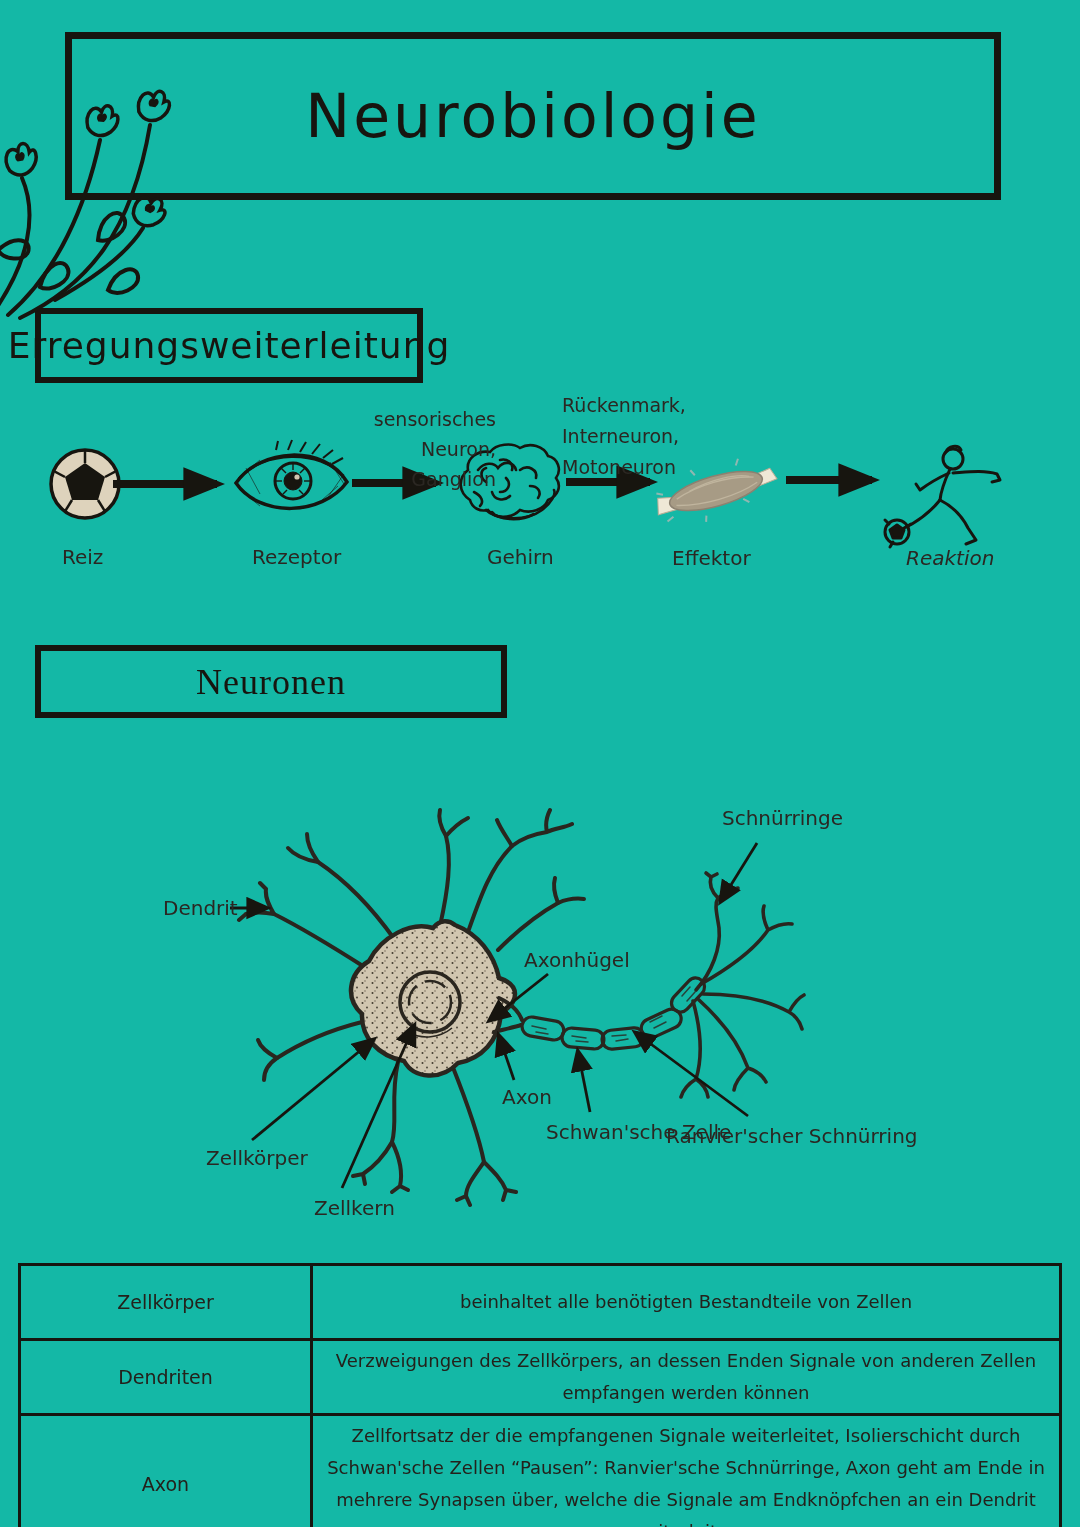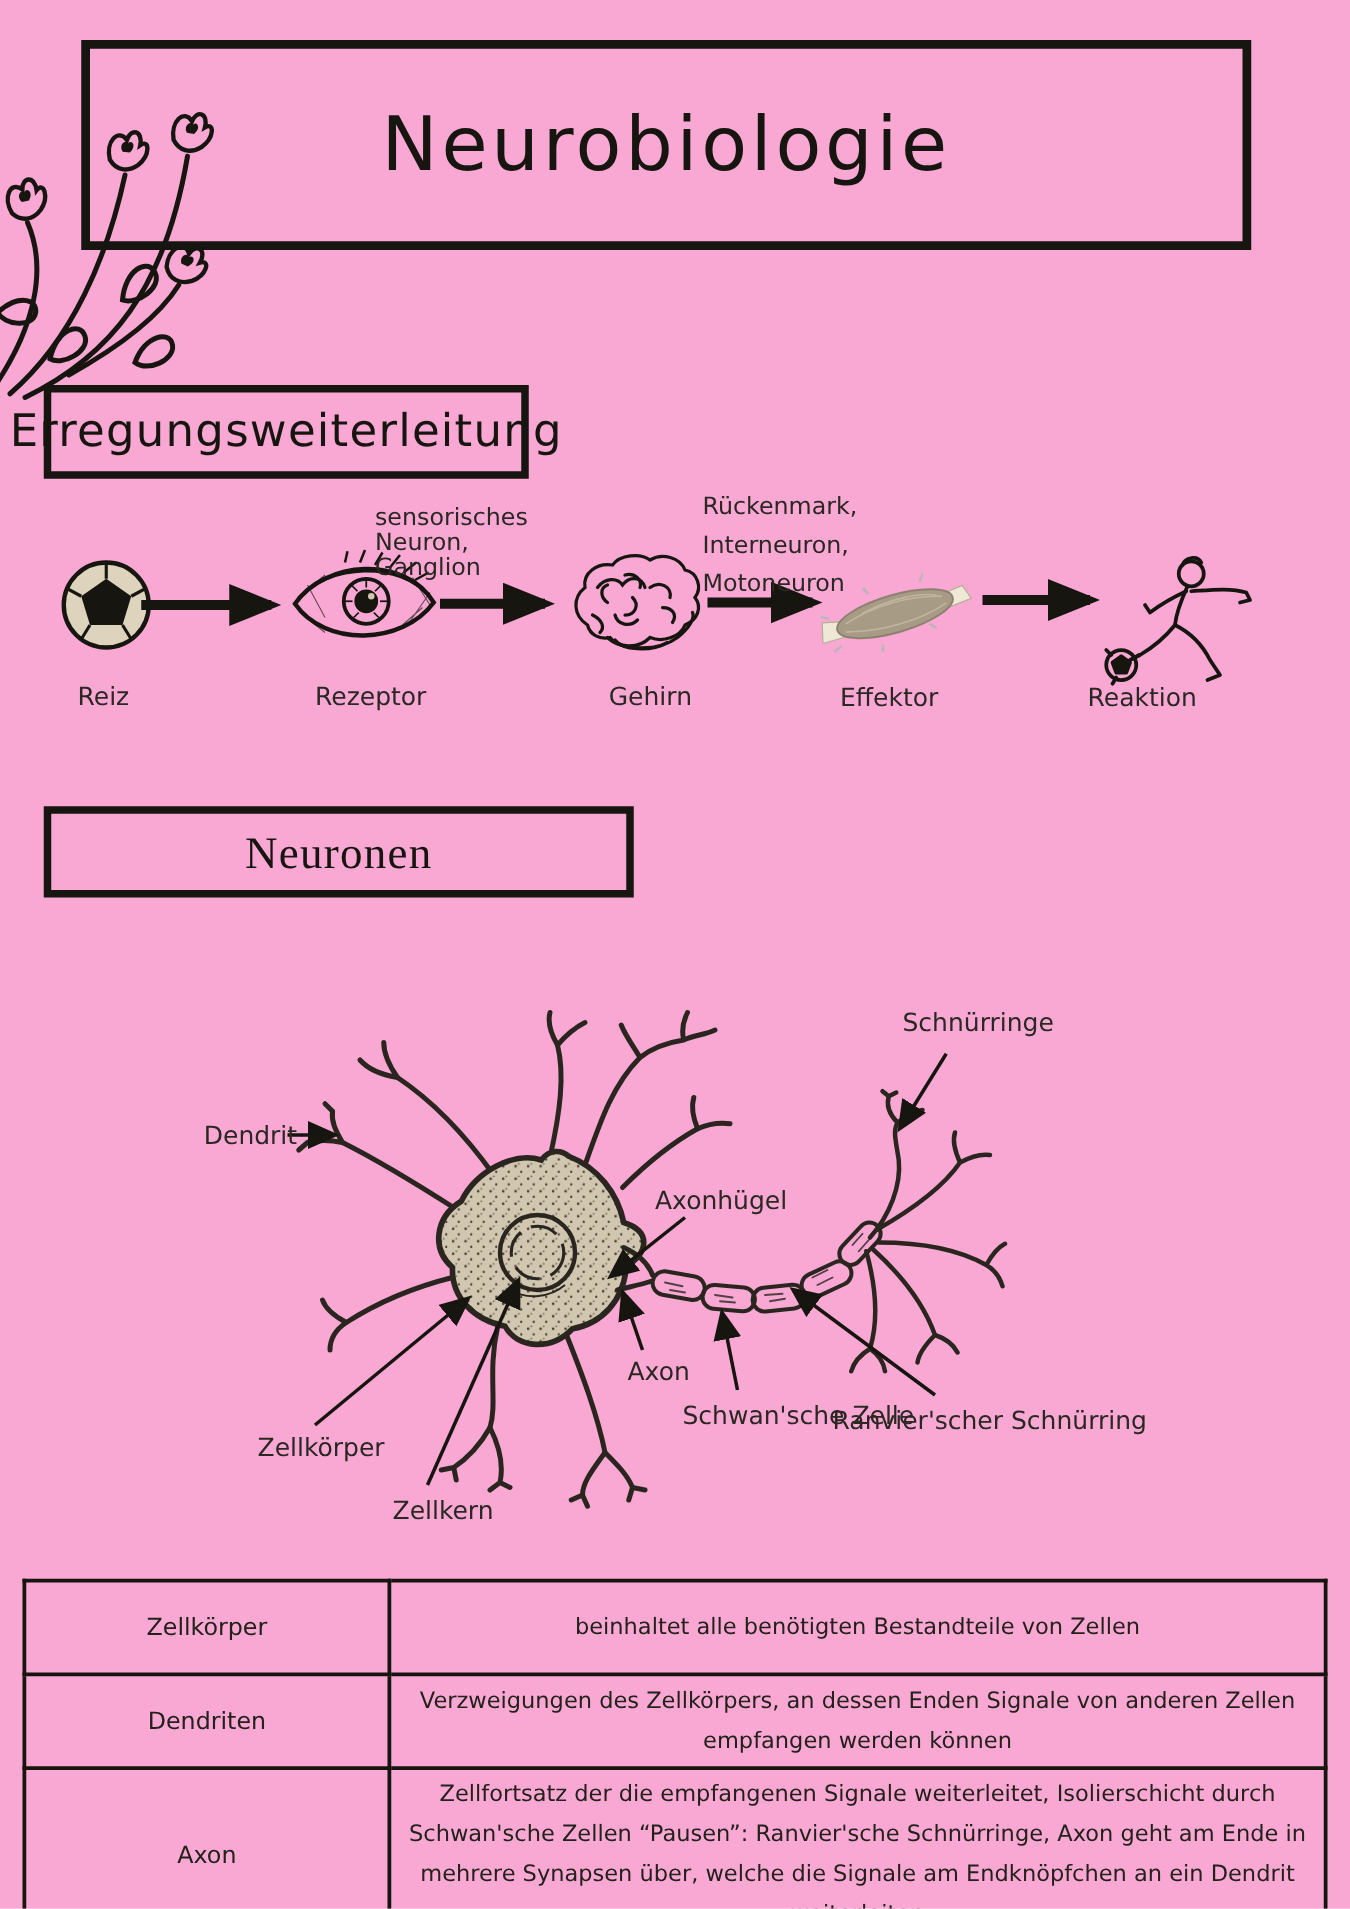--- a/index.html
+++ b/index.html
@@ -1,34 +1,34 @@
 <!DOCTYPE html>
 <html><head>
 <meta charset="utf-8">
 <style>
   html,body{margin:0;padding:0;}
   .page{
     position:relative;
     width:1080px;height:1527px;
-    background:#f9a8d4;
+    background:#14b8a6;
     font-family:"DejaVu Sans", sans-serif;
     color:#24211b;
     overflow:hidden;
   }
   .box{position:absolute;border:6px solid #17150f;box-sizing:border-box;
        display:flex;align-items:center;justify-content:center;z-index:1;}
   .title-box{left:65px;top:32px;width:936px;height:168px;border-width:7px;}
   .title-text{font-size:60px;font-weight:500;letter-spacing:3px;color:#17150f;}
   .hbox1{left:35px;top:308px;width:388px;height:75px;}
   .hbox2{left:35px;top:645px;width:472px;height:73px;font-family:Liberation Serif, serif;}
   .hbox-text{font-size:36px;font-weight:500;letter-spacing:1px;color:#17150f;}
   .art{position:absolute;left:0;top:0;z-index:2;pointer-events:none;}
   .lbl{position:absolute;z-index:3;font-size:20px;color:#2b2722;white-space:nowrap;}
   .ann{position:absolute;z-index:3;font-size:19px;color:#2b2722;}
-  .ann1{left:300px;top:404px;width:196px;text-align:left;line-height:20px;}
+  .ann1{left:300px;top:404px;width:196px;text-align:right;line-height:30px;}
   .ann2{left:562px;top:390px;width:110px;text-align:left;line-height:31px;}
   .ntable{position:absolute;left:18px;top:1263px;width:1044px;z-index:1;
           border-collapse:collapse;table-layout:fixed;}
   .ntable td{border:3px solid #17150f;text-align:center;vertical-align:middle;
              padding:4px 12px;box-sizing:border-box;}
   .ntable tr:last-child td{border-bottom-width:6px;}
   .term{width:292px;font-size:19px;}
   .def{font-size:18px;line-height:32px;margin-top:48px;}
   .r1{height:75px;} .r2{height:74px;} .r3{height:99px;}
 </style>
@@ -237,21 +237,21 @@
         <line x1="252" y1="1140" x2="373" y2="1040" marker-end="url(#arr)"></line>
         <line x1="342" y1="1188" x2="414" y2="1026" marker-end="url(#arr)"></line>
       </g>
     </g>
   </svg>
 
   <div class="lbl" style="left:62px;top:545px;">Reiz</div>
   <div class="lbl" style="left:252px;top:545px;">Rezeptor</div>
   <div class="lbl" style="left:487px;top:545px;">Gehirn</div>
   <div class="lbl" style="left:672px;top:546px;">Effektor</div>
-  <div class="lbl" style="left:870px;top:546px;">Reaktion</div>
+  <div class="lbl" style="left:906px;top:546px;font-style:italic;">Reaktion</div>
 
   <div class="ann ann1">
     <div>sensorisches Neuron,</div>
     <div>Ganglion</div>
   </div>
   <div class="ann ann2">
     <div>Rückenmark,</div>
     <div>Interneuron,</div>
     <div>Motoneuron</div>
   </div>

